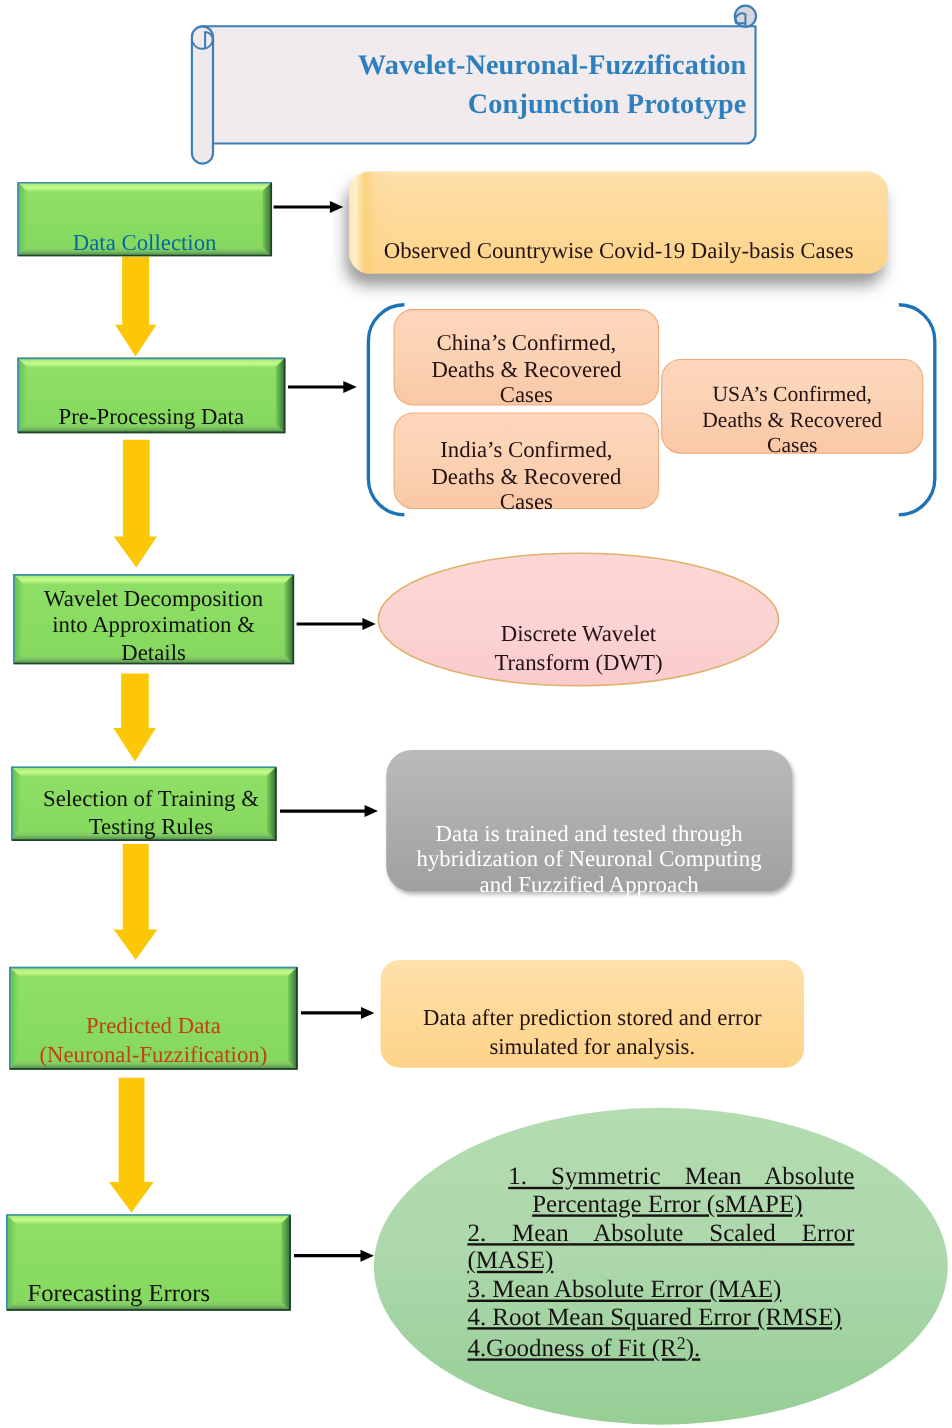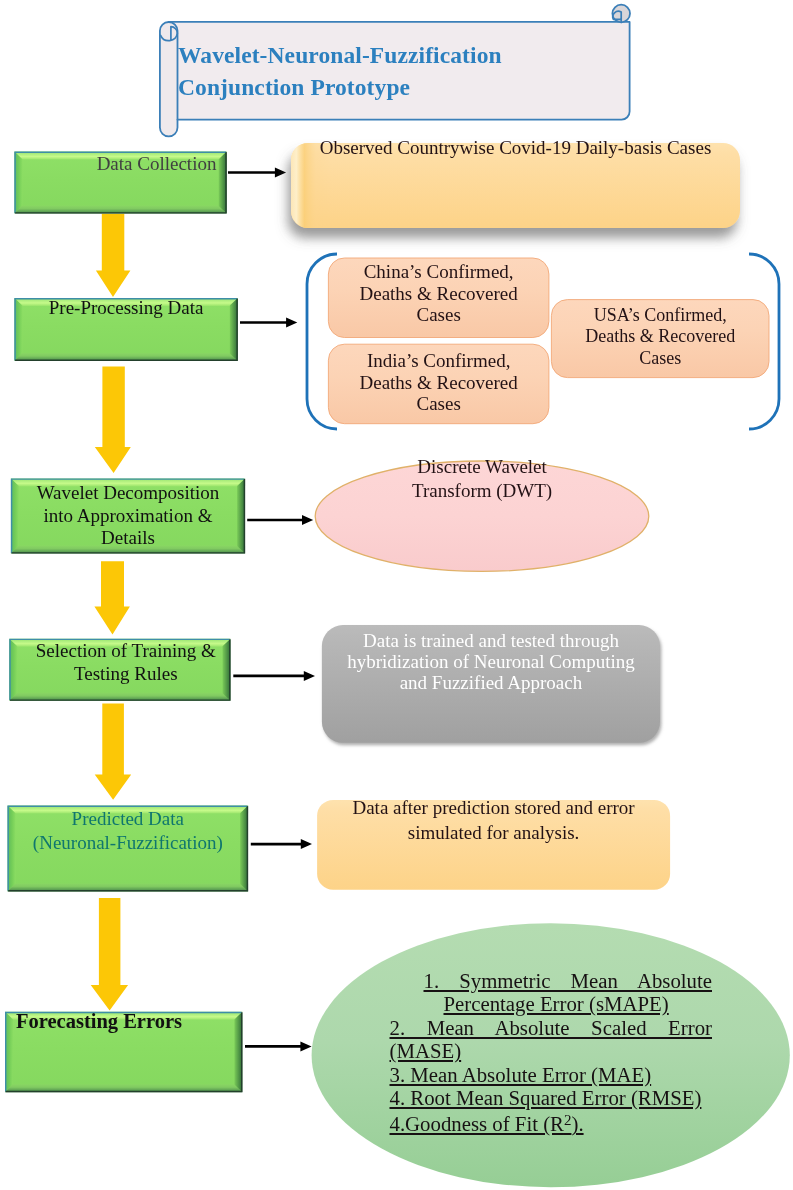--- a/index.html
+++ b/index.html
@@ -2,21 +2,21 @@
 <html><head>
 <meta charset="utf-8">
 <title>Wavelet-Neuronal-Fuzzification Conjunction Prototype</title>
 <style>
   html,body{margin:0;padding:0;}
   body{width:793px;height:1190px;background:#ffffff;overflow:hidden;
        font-family:"Liberation Serif",serif;position:relative;
        -webkit-font-smoothing:antialiased;}
   .stage{position:absolute;left:0;top:0;width:793px;height:1190px;}
   .abs{position:absolute;}
-  .lbl{position:absolute;display:flex;align-items:flex-start;justify-content:center;
+  .lbl{position:absolute;display:flex;align-items:flex-end;justify-content:center;
        text-align:center;white-space:pre-line;}
   svg{display:block;overflow:visible;}
   .yarrow{fill:#FCC706;}
   .metrics{text-align:left;text-decoration:underline;}
   .metrics .just{text-align:justify;text-align-last:left;}
   .metrics .just span{display:inline;}
   .metrics .ind1{padding-left:54px;text-indent:-20px;}
 
   .metrics sup{font-size:0.72em;vertical-align:0.38em;}
 </style>
@@ -228,30 +228,30 @@
       <path d="M5,1011.8 L242.4,1011.8 L234.8,1019.8 L12.6,1019.8 Z" fill="url(#gGreenTop)"></path>
       <path d="M5,1011.8 L13,1019.4 L13,1084.6 L5,1092.2 Z" fill="url(#gGreenLeft)"></path>
       <path d="M5,1092.2 L12.6,1084.2 L234.8,1084.2 L242.4,1092.2 Z" fill="url(#gGreenBot)"></path>
       <path d="M242.4,1011.8 L242.4,1092.2 L234.4,1084.6 L234.4,1019.4 Z" fill="url(#gGreenRight)"></path>
       <path d="M5.7,1091.5 L5.7,1012.5 L241.7,1012.5" fill="none" stroke="#3E8EA8" stroke-width="1.4"></path>
       <path d="M241.7,1012.5 L241.7,1091.5 L5.7,1091.5" fill="none" stroke="#23402C" stroke-width="1.4"></path>
     </g>
   </g>
 </svg>
 
-<div class="lbl" style="left:14.4px;top:151.6px;width:212.3px;height:62px;font-size:19px;line-height:23px;color:#404040;margin-left:36px;">Data Collection</div>
+<div class="lbl" style="left:14.4px;top:151.6px;width:212.3px;height:62px;font-size:19px;line-height:23px;color:#0369a1;">Data Collection</div>
 <div class="lbl" style="left:14.4px;top:296px;width:223.4px;height:63px;font-size:19px;line-height:23px;color:#111;">Pre-Processing Data</div>
 <div class="lbl" style="left:10.9px;top:481.9px;width:234.2px;height:75.2px;font-size:19px;line-height:22.8px;color:#111;">Wavelet Decomposition
 into Approximation &amp;
 Details</div>
 <div class="lbl" style="left:9.3px;top:638.7px;width:233px;height:62.1px;font-size:19px;line-height:23px;color:#111;">Selection of Training &amp;
 Testing Rules</div>
-<div class="lbl" style="left:7.5px;top:806.6px;width:240.6px;height:85.8px;font-size:19px;line-height:24px;color:#0f766e;">Predicted Data
+<div class="lbl" style="left:7.5px;top:806.6px;width:240.6px;height:85.8px;font-size:19px;line-height:24px;color:#c2410c;">Predicted Data
 (Neuronal-Fuzzification)</div>
-<div class="lbl" style="left:5px;top:1009.8px;width:188px;height:80.4px;font-size:20.5px;line-height:23px;color:#111;font-weight:bold;">Forecasting Errors</div>
+<div class="lbl" style="left:5px;top:1009.8px;width:188px;height:80.4px;font-size:20.5px;line-height:23px;color:#111;">Forecasting Errors</div>
 
 <div class="lbl" style="left:291px;top:136px;width:449px;height:85px;font-size:19px;line-height:23px;color:#231215;">Observed Countrywise Covid-19 Daily-basis Cases</div>
 
 <div class="lbl" style="left:328.4px;top:261px;width:220.5px;height:79.5px;font-size:19px;line-height:21.5px;color:#231215;">China’s Confirmed,
 Deaths &amp; Recovered
 Cases</div>
 <div class="lbl" style="left:328.4px;top:350px;width:220.5px;height:79.5px;font-size:19px;line-height:21.5px;color:#231215;">India’s Confirmed,
 Deaths &amp; Recovered
 Cases</div>
 <div class="lbl" style="left:551.4px;top:304.6px;width:217.6px;height:78px;font-size:18px;line-height:21.5px;color:#231215;">USA’s Confirmed,

